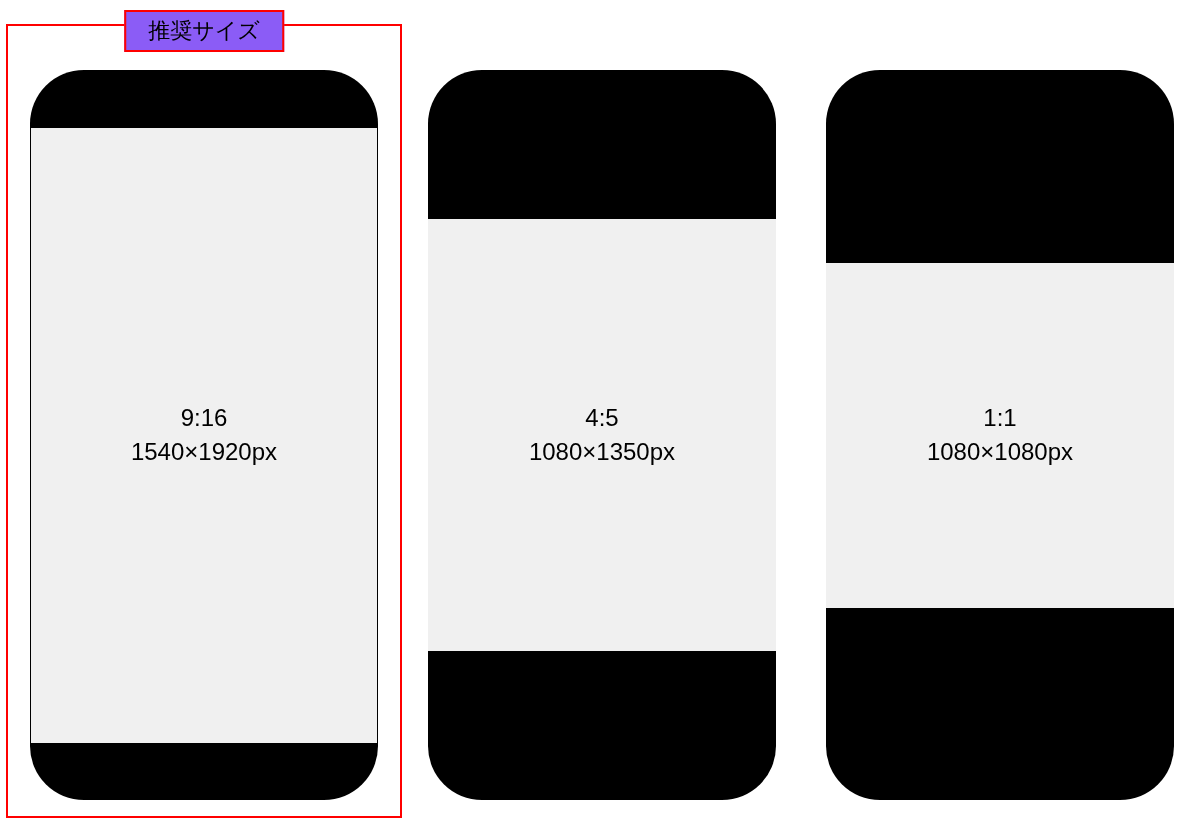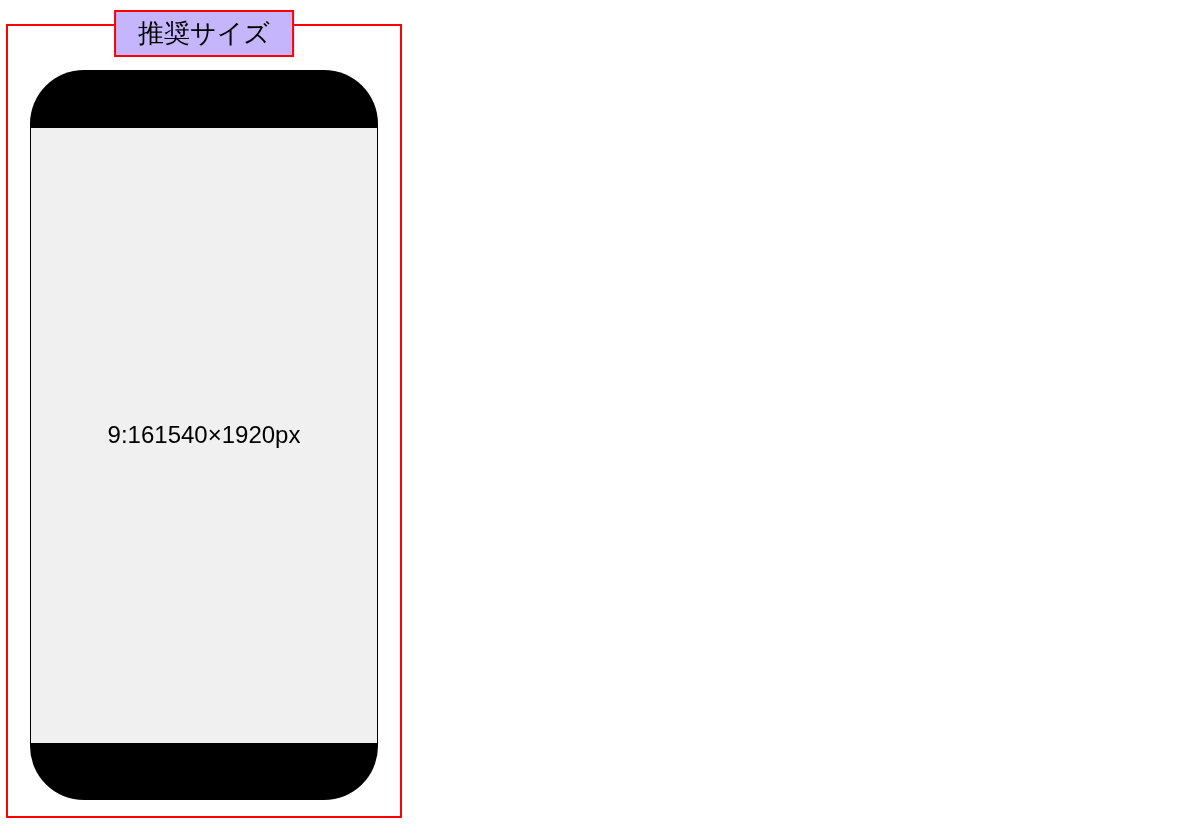--- a/index.html
+++ b/index.html
@@ -25,21 +25,21 @@
       position: relative;
       display: flex;
       align-items: center;
       justify-content: center;
       flex-shrink: 0;
     }
     .screen {
       width: 100%;
       background: #f0f0f0;
       display: flex;
-      flex-direction: row;
+      flex-direction: column;
       align-items: center;
       justify-content: center;
       font-size: 24px;
       line-height: 1.4;
       text-align: center;
       color: #000;
     }
     .screen-9-16 {
       height: 615px;
       border-left: 1px solid #000;
@@ -61,24 +61,24 @@
       width: 396px;
       height: 794px;
       border: 2px solid #ff0000;
       pointer-events: none;
     }
     .recommended-badge {
       position: absolute;
       left: 50%;
       top: -16px;
       transform: translateX(-50%);
-      background: #c4b5fd;
+      background: #8b5cf6;
       border: 2px solid #ff0000;
       padding: 4px 22px;
-      font-size: 26px;
+      font-size: 22px;
       color: #000;
       white-space: nowrap;
       pointer-events: none;
     }
   </style>
 </head>
 <body>
 
 <div class="recommended-box">
   <div class="recommended-badge">推奨サイズ</div>
@@ -86,15 +86,27 @@
 
 <div class="container">
 
   <div class="phone">
     <div class="screen screen-9-16">
       <span class="ratio-label">9:16</span>
       <span class="dim-label">1540×1920px</span>
     </div>
   </div>
 
+  <div class="phone">
+    <div class="screen screen-4-5">
+      <span class="ratio-label">4:5</span>
+      <span class="dim-label">1080×1350px</span>
+    </div>
+  </div>
 
+  <div class="phone">
+    <div class="screen screen-1-1">
+      <span class="ratio-label">1:1</span>
+      <span class="dim-label">1080×1080px</span>
+    </div>
+  </div>
 
 </div>
 
 </body></html>

